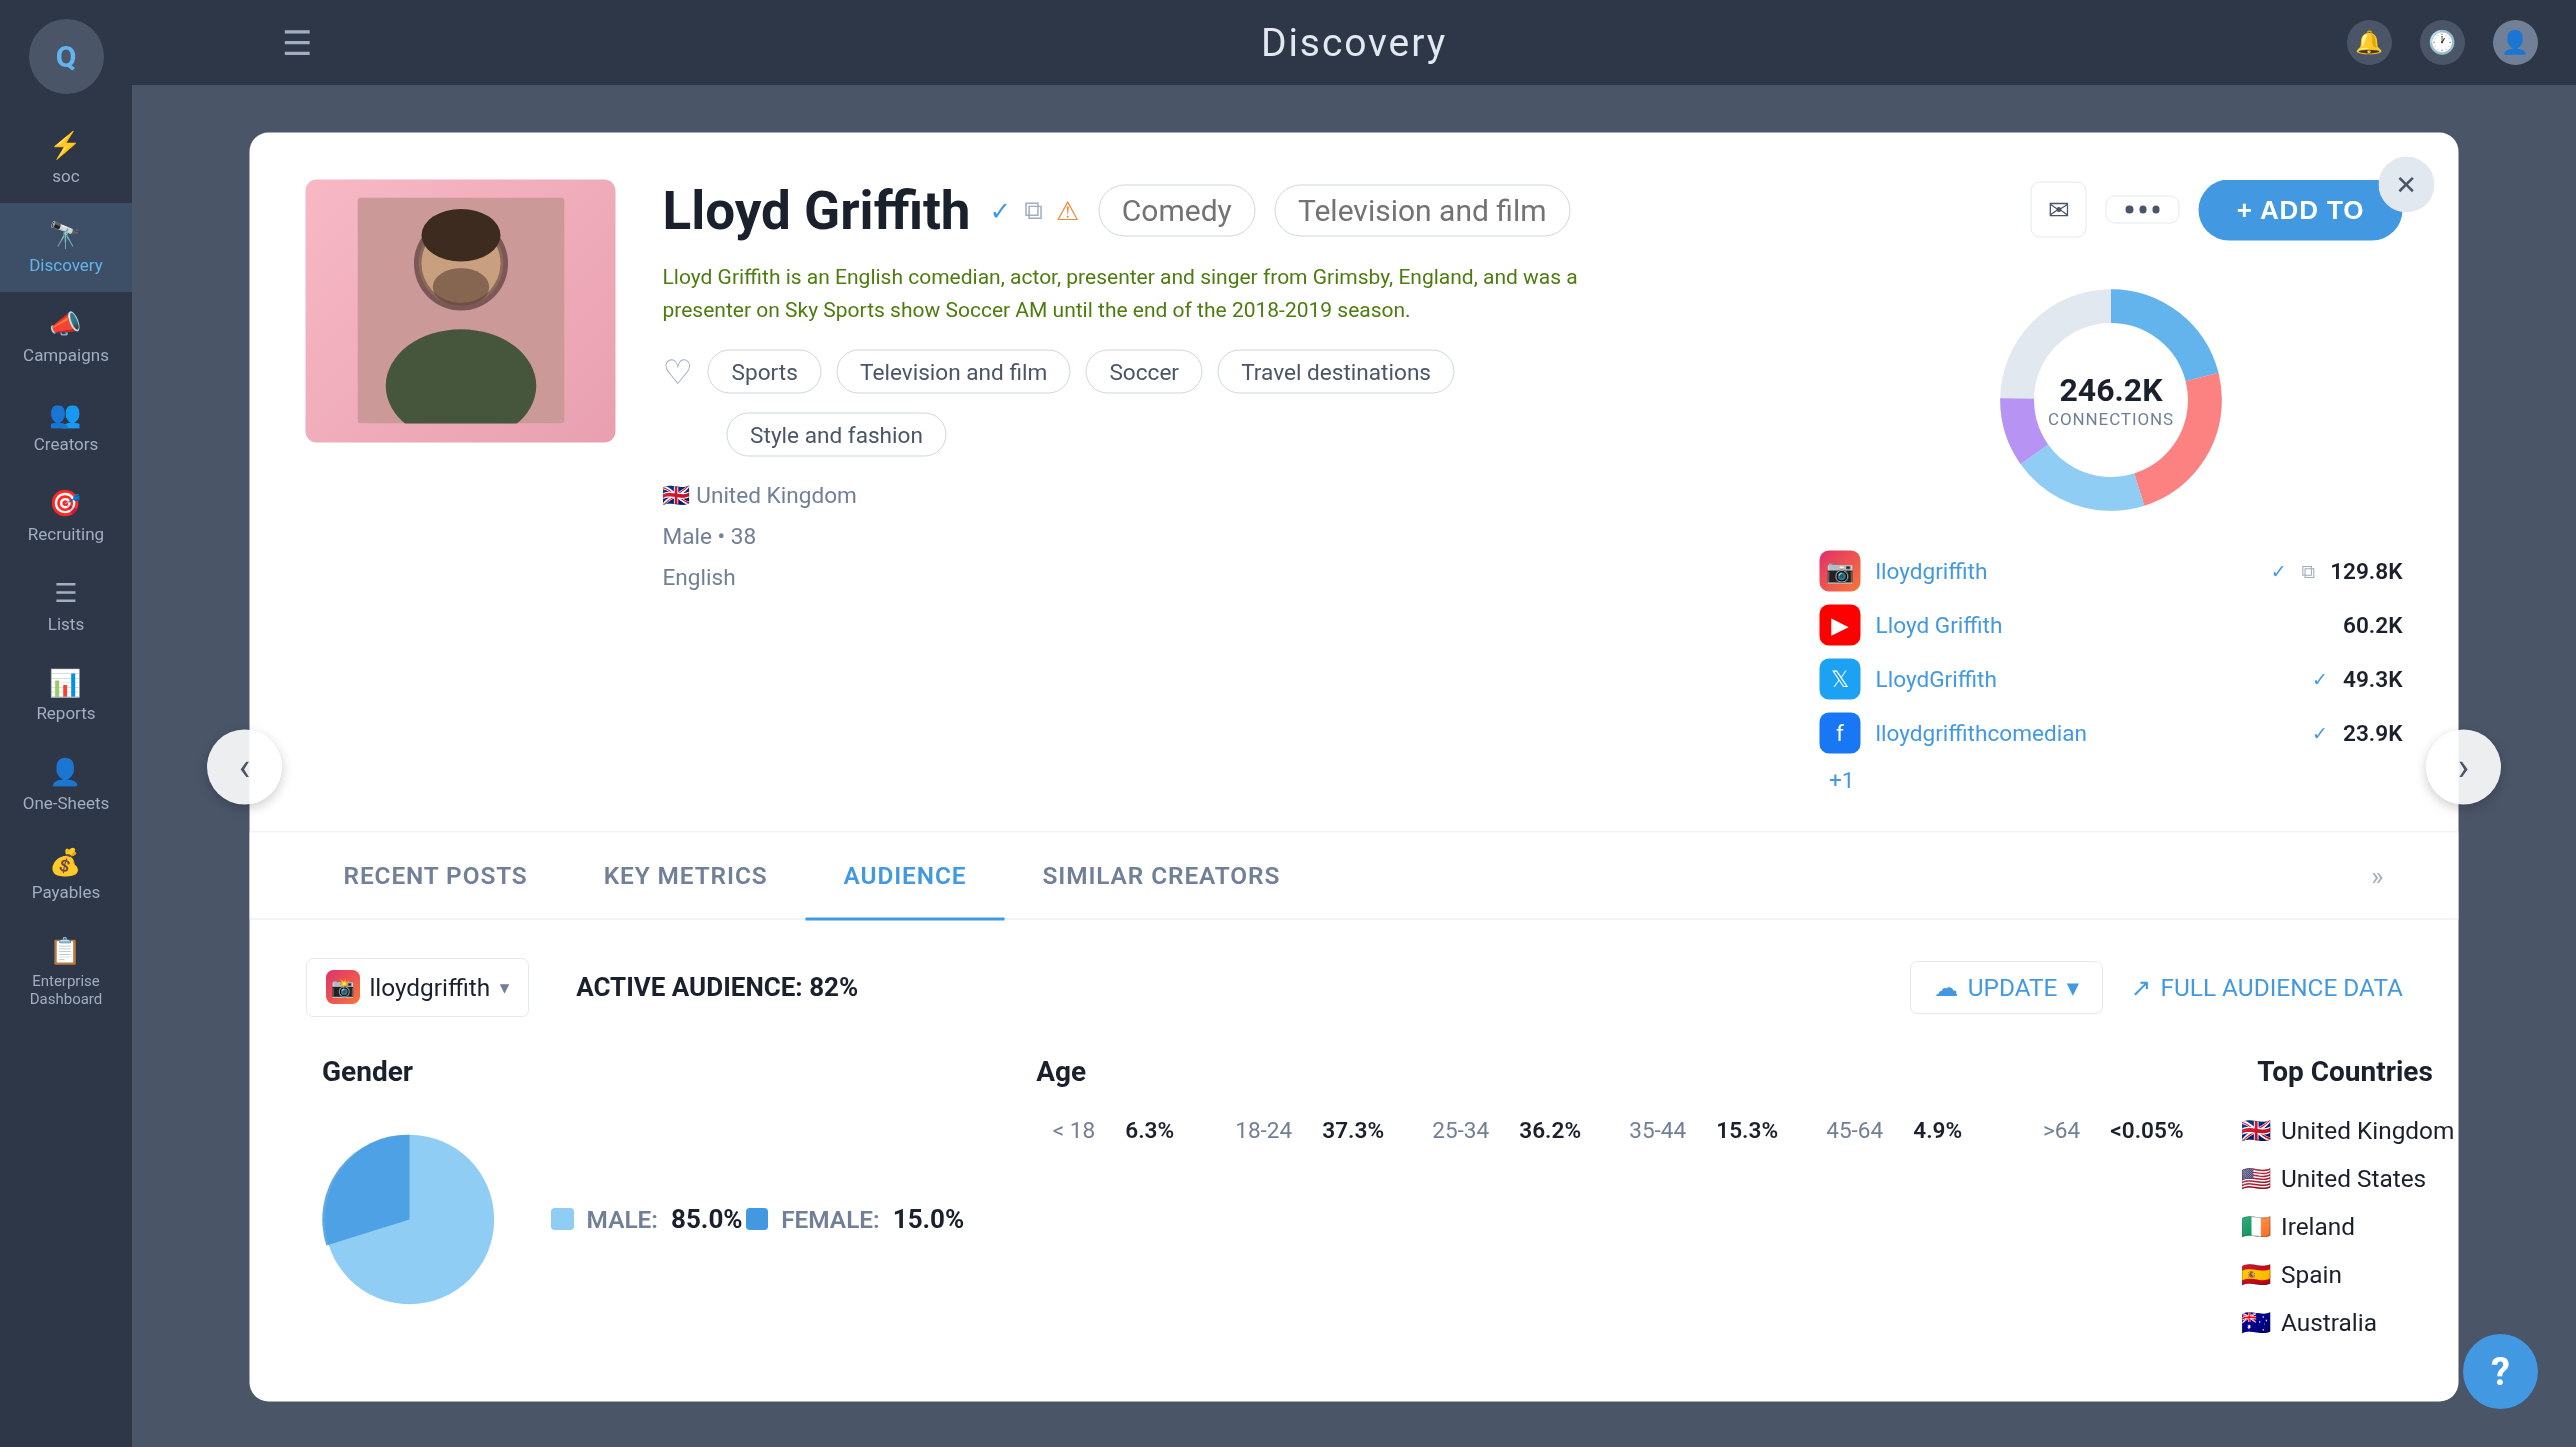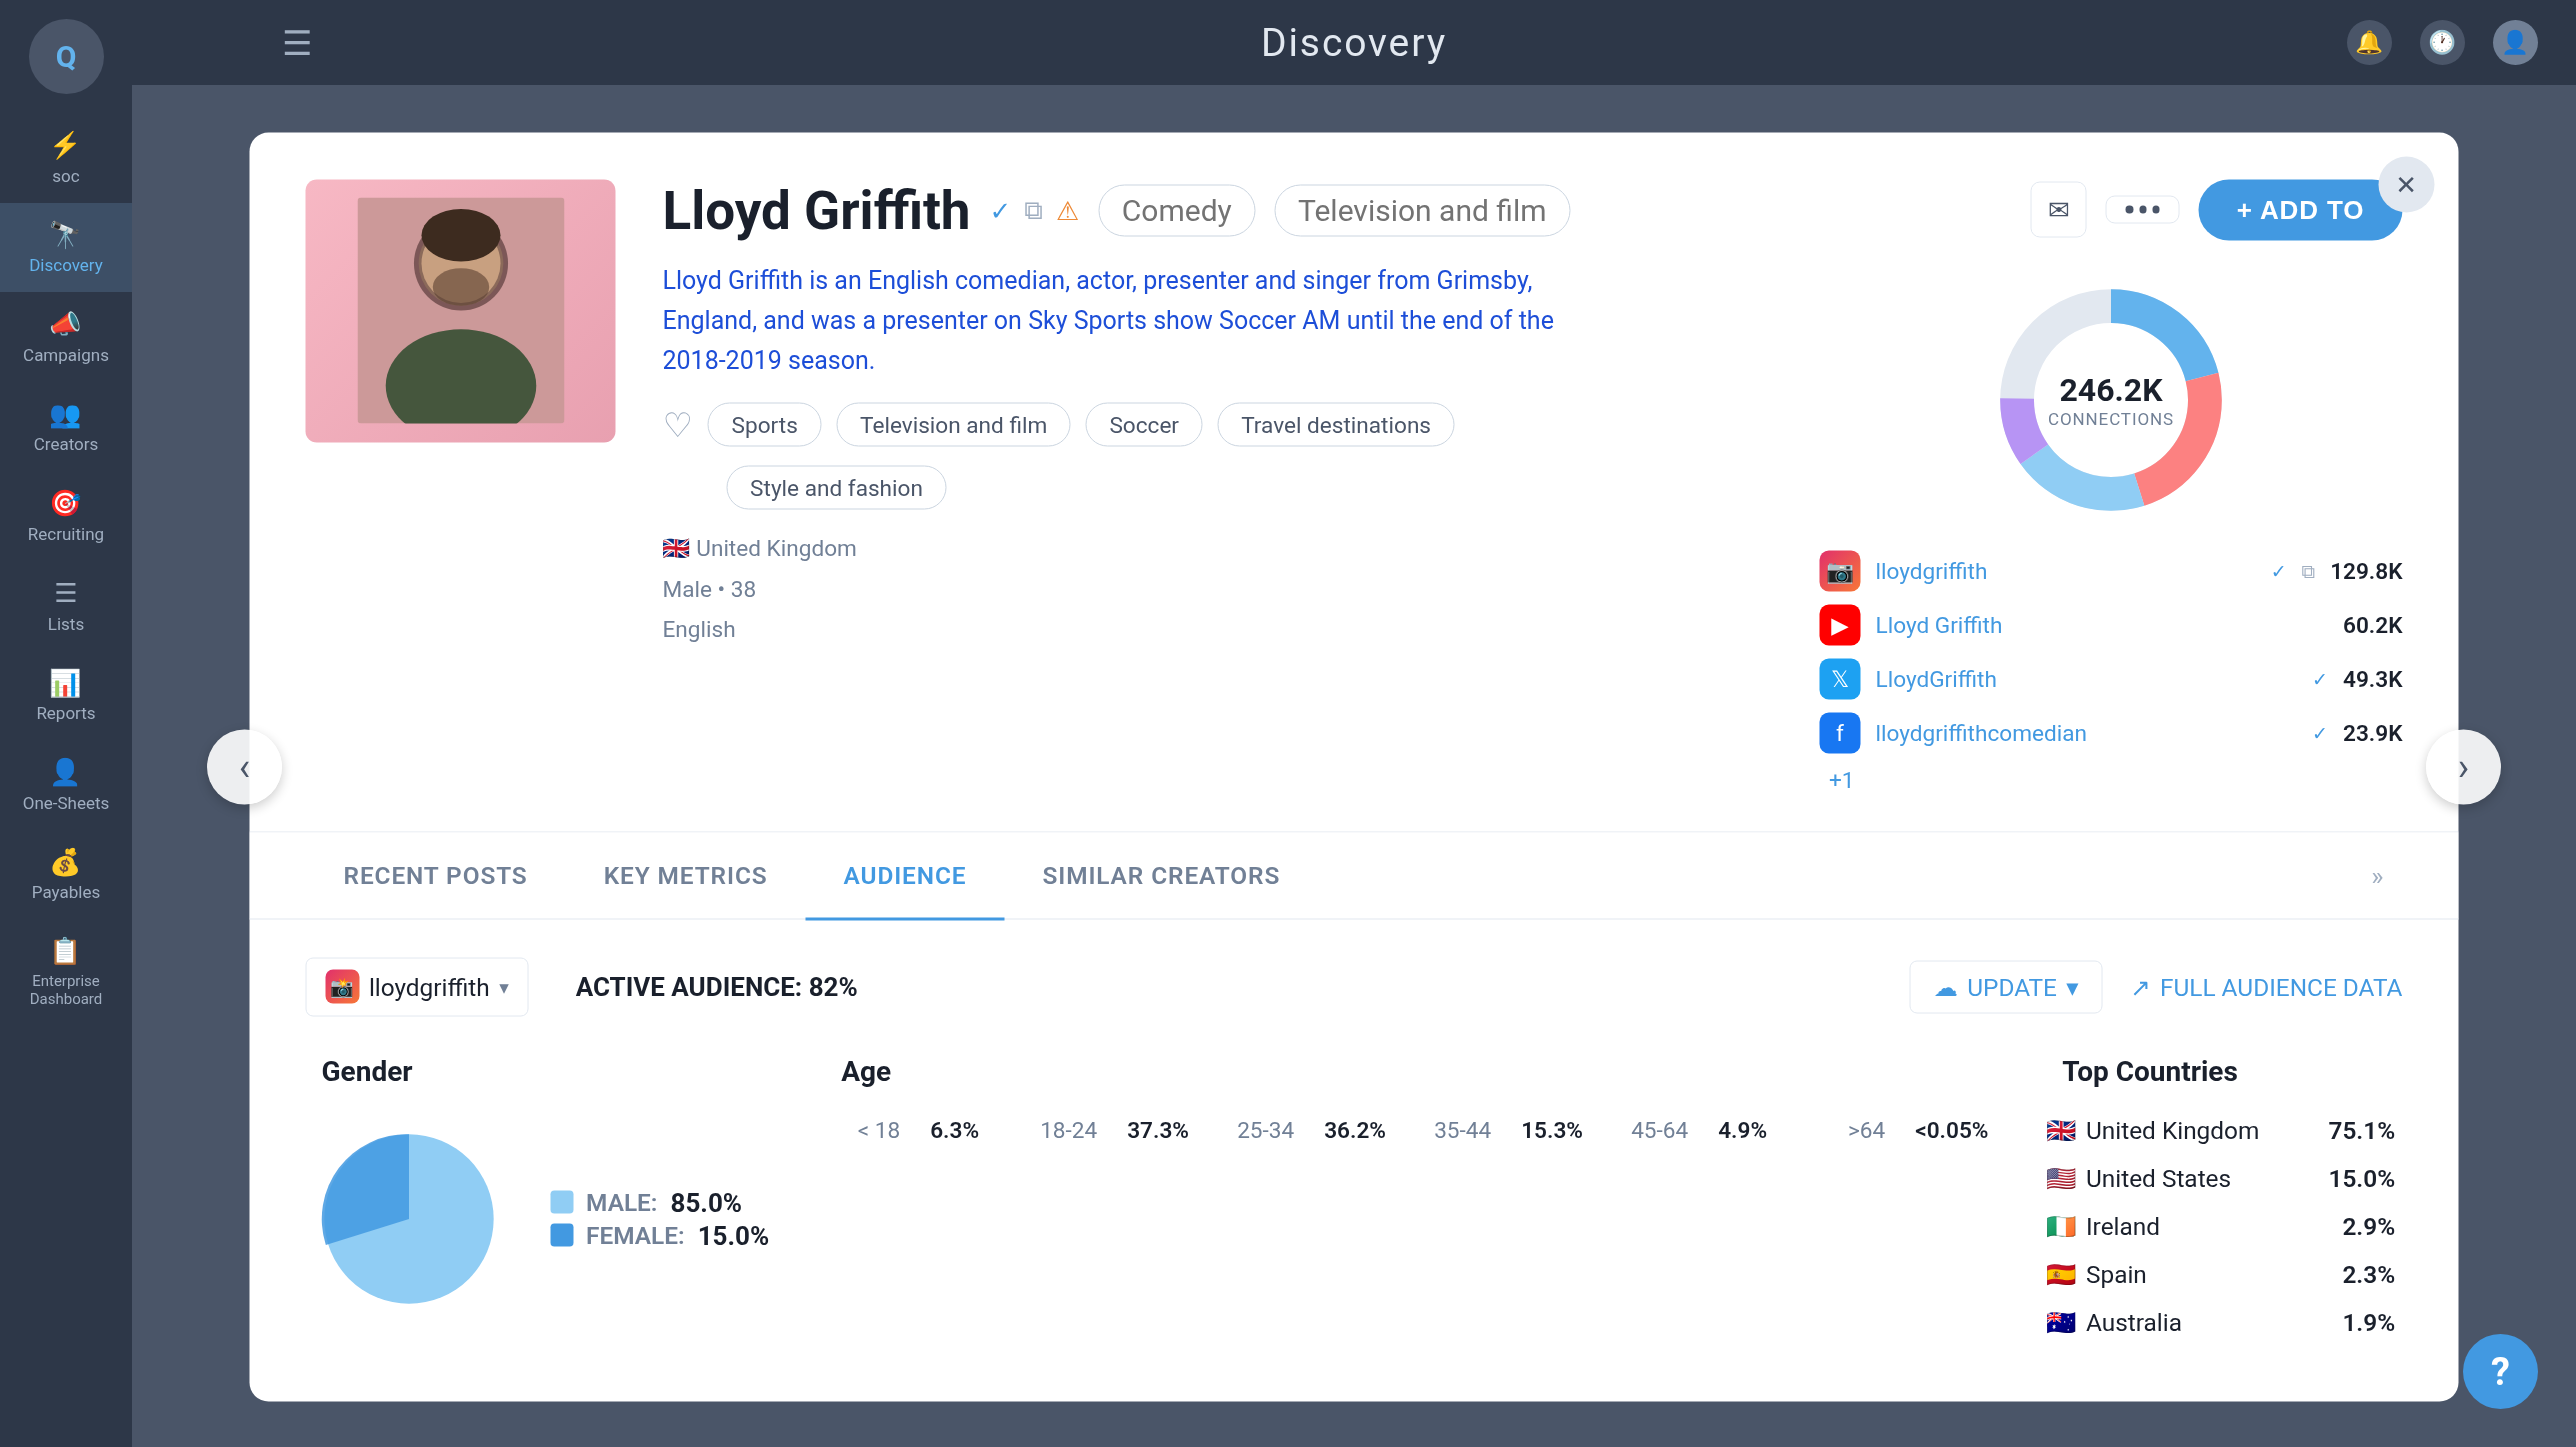--- a/index.html
+++ b/index.html
@@ -184,22 +184,22 @@
     }
     .tag-pill {
       border: 1.9px solid #cbd5e0;
       border-radius: 47px;
       padding: 7.5px 22.6px;
       font-size: 30px;
       color: #737373;
       cursor: pointer;
     }
     .creator-bio {
-      font-size: 25px;
-      color: #1d4ed8;
+      font-size: 21px;
+      color: #4d7c0f;
       line-height: 1.6;
       margin-bottom: 22.6px;
       max-width: 940px;
     }
     .creator-tags-row {
       display: flex;
       align-items: center;
       gap: 15px;
       flex-wrap: wrap;
       margin-bottom: 19px;
@@ -450,21 +450,21 @@
       align-items: center;
       gap: 38px;
     }
     .pie-chart {
       width: 207px;
       height: 207px;
       flex-shrink: 0;
     }
     .gender-legend {
       display: flex;
-      flex-direction: column;
+      flex-direction: row;
       gap: 3px;
     }
     .legend-item {
       display: flex;
       align-items: center;
       gap: 13px;
       font-size: 24.4px;
     }
     .legend-swatch {
       width: 22.6px;

